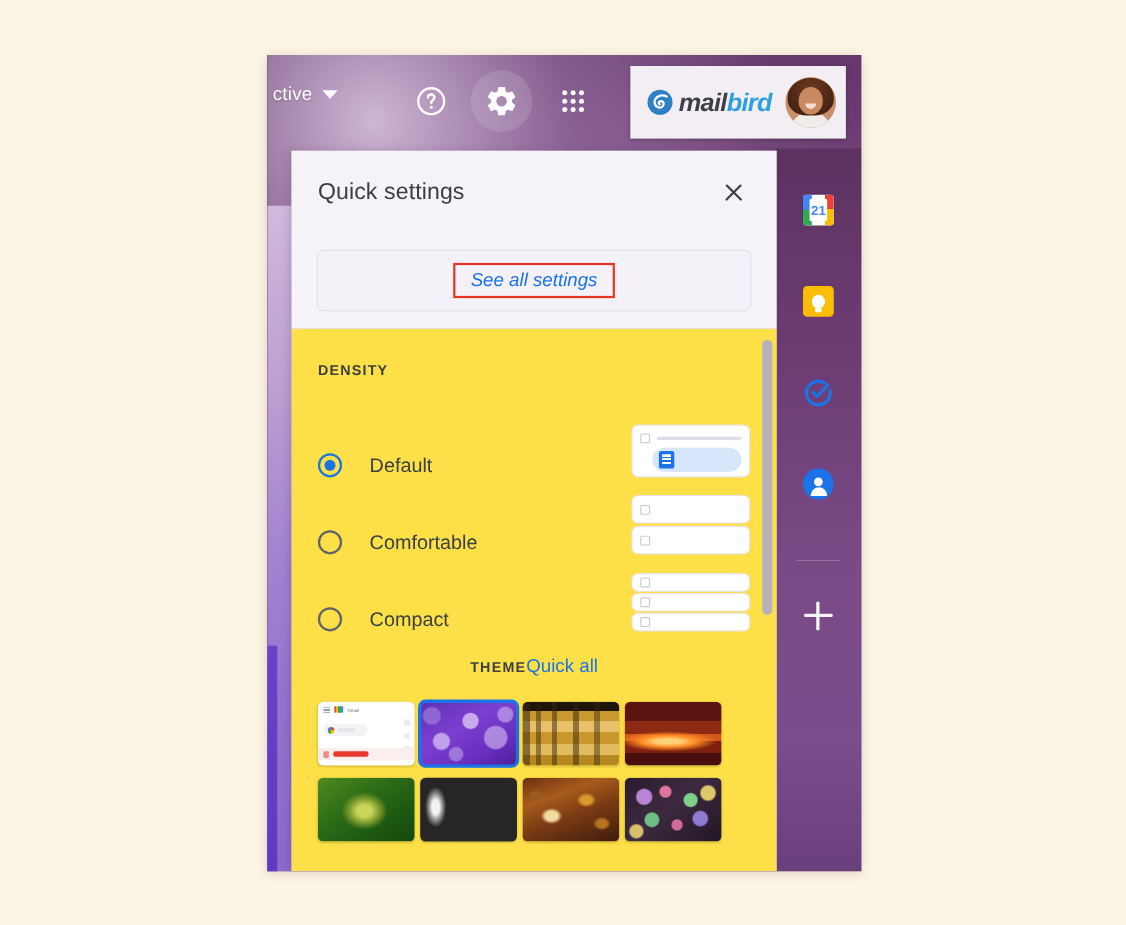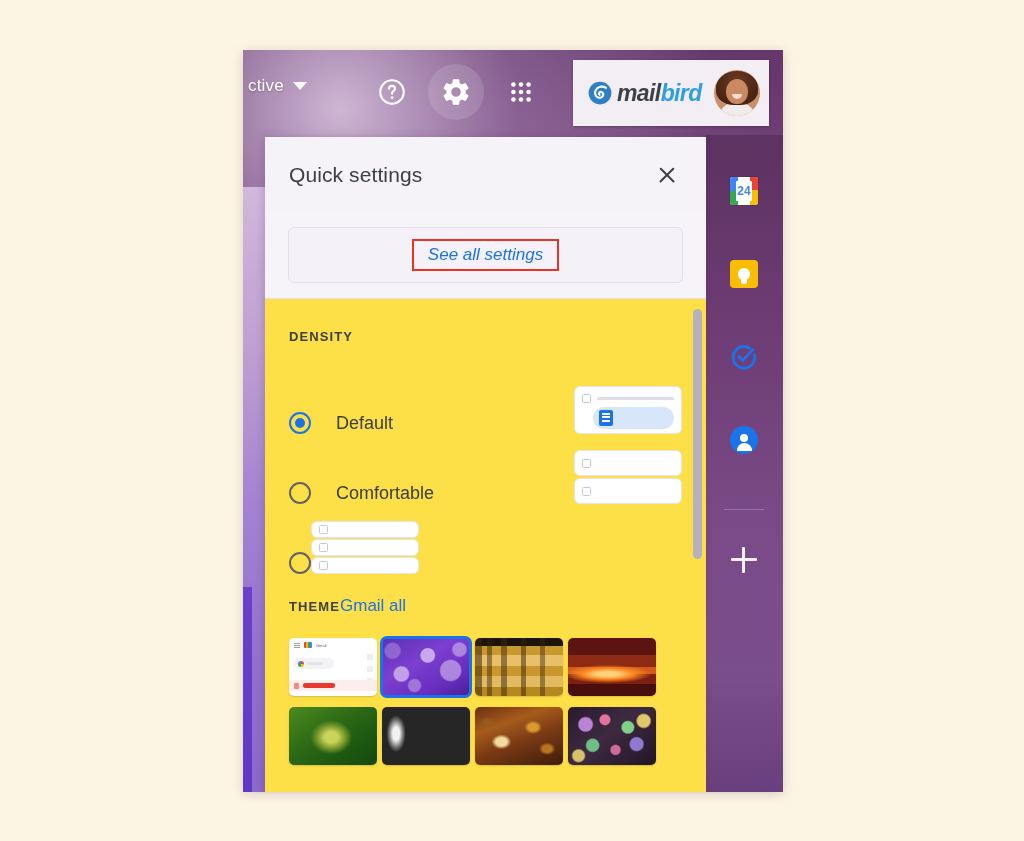--- a/index.html
+++ b/index.html
@@ -476,21 +476,21 @@
   #preview-compact .prev-card { height: 17px; display: flex; align-items: center; }
   #preview-compact .prev-card + .prev-card { margin-top: 1px; }
 
   
   #theme-section {
     padding: 22px 24px 0 24px;
   }
   #theme-header {
     display: flex;
     align-items: center;
-    justify-content: flex-start;
+    justify-content: center;
   }
   #view-all-link {
     font-size: 17px;
     color: #1a73e8;
     font-weight: 500;
     cursor: pointer;
   }
   #theme-grid {
     margin-top: 22px;
     display: grid;
@@ -676,21 +676,21 @@
         <div class="av-hair"></div>
         <div class="av-face"></div>
         <div class="av-smile"></div>
       </div>
     </div>
   </div>
 
   <div id="right-rail">
     <div class="rail-item">
       <div id="rail-calendar-icon">
-        <div class="cal-num">24</div>
+        <div class="cal-num">21</div>
       </div>
     </div>
     <div class="rail-item">
       <div id="rail-keep-icon">
           <div class="bulb"></div>
         </div>
     </div>
     <div class="rail-item">
       <svg id="rail-tasks-icon" viewBox="0 0 24 24">
         <path d="M20.3 10.2A8.6 8.6 0 1 1 16.6 5" fill="none" stroke="#1a73e8" stroke-width="2.3" stroke-linecap="round"></path>
@@ -767,20 +767,21 @@
                 <div class="prev-line-row">
                   <div class="prev-box"></div>
                     <div class="prev-bar"></div>
                 </div>
               </div>
             </div>
           </div>
 
           <div class="density-row">
             <div class="radio"></div>
+            <div class="density-label">Compact</div>
             <div class="density-preview" id="preview-compact">
               <div class="prev-card">
                 <div class="prev-line-row">
                   <div class="prev-box"></div>
                     <div class="prev-bar"></div>
                 </div>
               </div>
               <div class="prev-card">
                 <div class="prev-line-row">
                   <div class="prev-box"></div>
@@ -795,21 +796,21 @@
               </div>
             </div>
           </div>
 
         </div>
       </div>
 
       <div id="theme-section">
         <div id="theme-header">
           <div class="section-label">THEME</div>
-          <div id="view-all-link">Gmail all</div>
+          <div id="view-all-link">Quick all</div>
         </div>
 
         <div id="theme-grid">
 
           <div class="theme-thumb th-gmail">
             <div class="g-top">
               <div class="g-burger"></div>
               <div class="g-m"></div>
               <div class="g-word">Gmail</div>
             </div>

